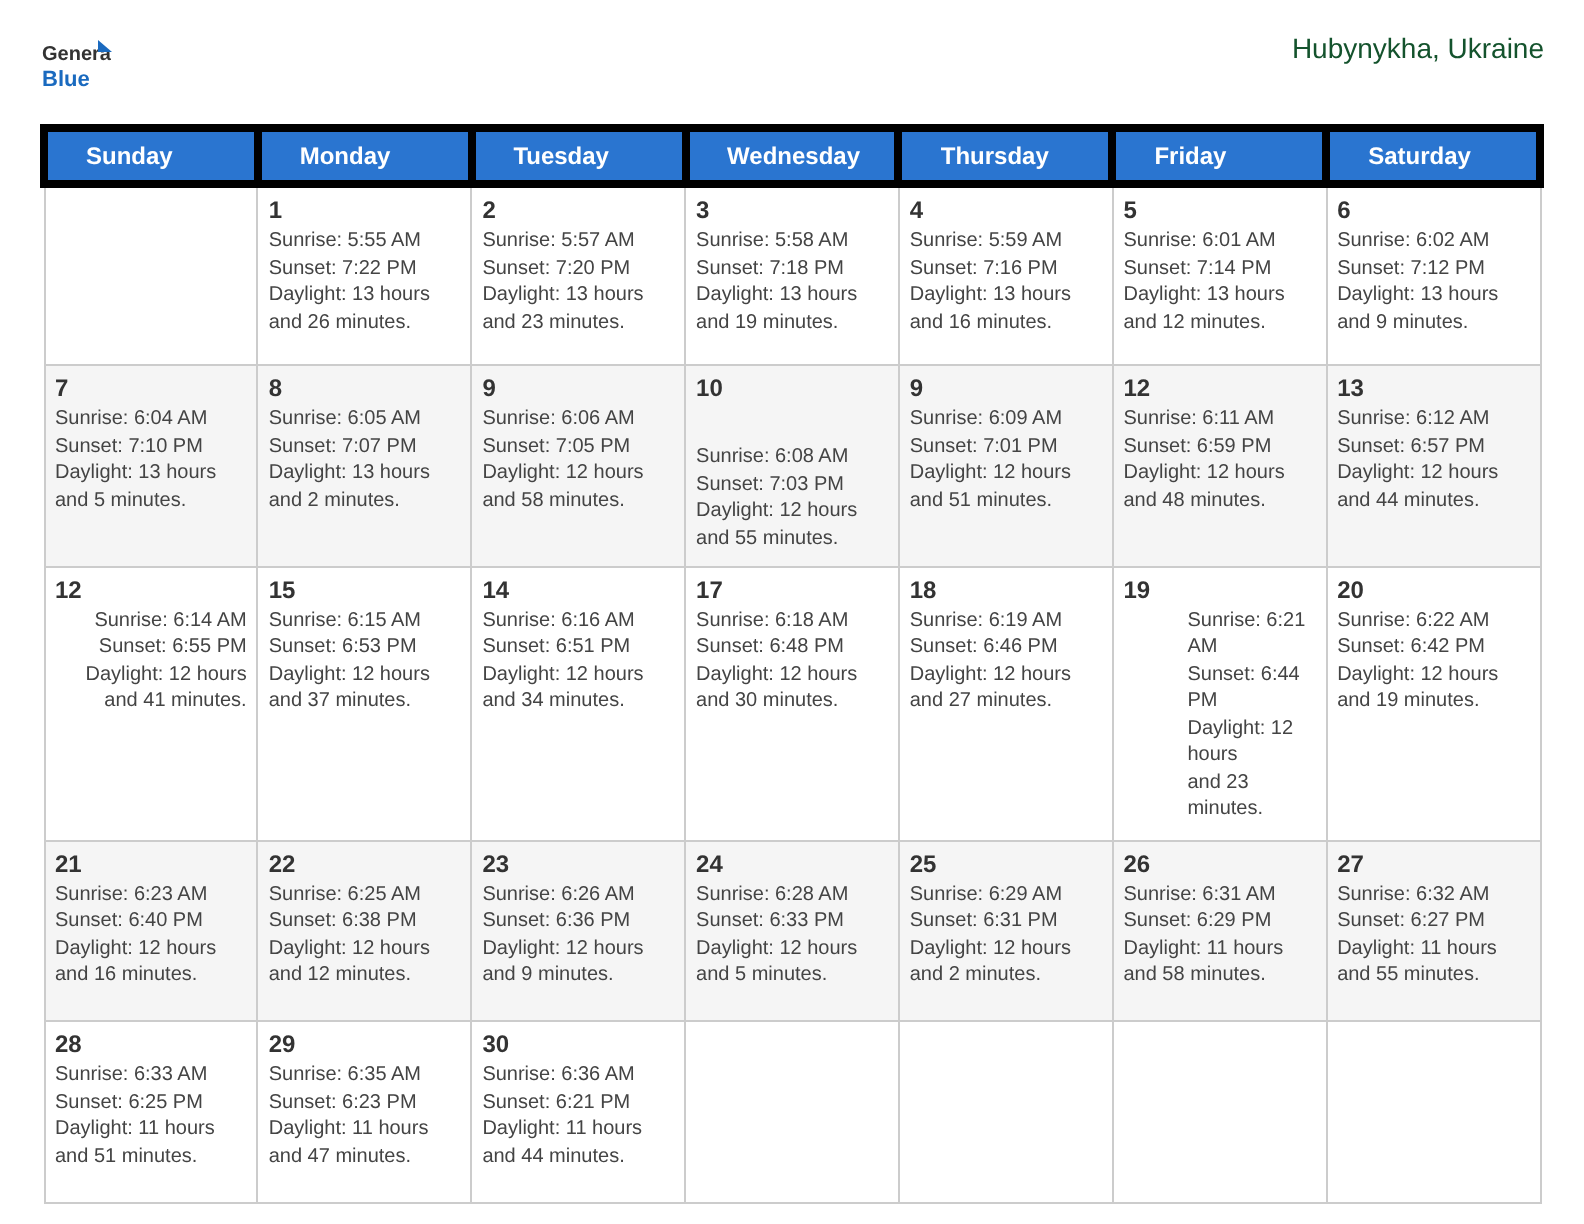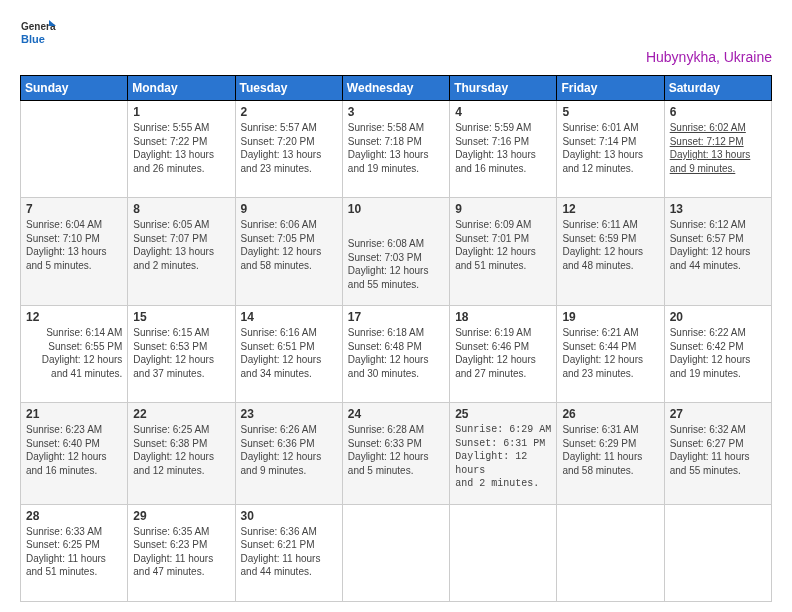--- a/index.html
+++ b/index.html
@@ -32,38 +32,37 @@
       text-align: right;
     }
     .month-title {
       font-size: 32px;
       font-weight: bold;
       color: #333;
       line-height: 1.1;
     }
     .location {
       font-size: 14px;
-      color: #a21caf;
-      margin-top: 33px;
+      color: #14532d;
     }
     .calendar {
       flex: 1;
       border: 1px solid #ccc;
       border-collapse: collapse;
       width: 100%;
       table-layout: fixed;
     }
     .calendar th {
       background: #2a75d0;
       color: #fff;
       font-size: 12px;
       font-weight: bold;
-      padding: 5px 4px;
+      padding: 5px 19px;
       text-align: left;
-      border: 1px solid #000000;
+      border: 4px solid #000000;
     }
     .calendar td {
       border: 1px solid #ccc;
       vertical-align: top;
       padding: 4px 5px;
       font-size: 9.5px;
       color: #333;
       height: 88px;
     }
     .day-number {
@@ -150,21 +149,21 @@
           </td>
           <td>
             <span class="day-number">5</span>
             <div class="cell-text" style="white-space: pre-line;">Sunrise: 6:01 AM
 Sunset: 7:14 PM
 Daylight: 13 hours
 and 12 minutes.</div>
           </td>
           <td>
             <span class="day-number">6</span>
-            <div class="cell-text" style="white-space: pre-line; text-decoration: underline;">Sunrise: 6:02 AM
+            <div class="cell-text" style="white-space: pre-line;">Sunrise: 6:02 AM
 Sunset: 7:12 PM
 Daylight: 13 hours
 and 9 minutes.</div>
           </td>
         </tr>
         <tr class="row-shaded">
           <td>
             <span class="day-number">7</span>
             <div class="cell-text" style="white-space: pre-line;">Sunrise: 6:04 AM
 Sunset: 7:10 PM
@@ -245,21 +244,21 @@
           </td>
           <td>
             <span class="day-number">18</span>
             <div class="cell-text" style="white-space: pre-line;">Sunrise: 6:19 AM
 Sunset: 6:46 PM
 Daylight: 12 hours
 and 27 minutes.</div>
           </td>
           <td>
             <span class="day-number">19</span>
-            <div class="cell-text" style="white-space: pre-line;">Sunrise: 6:21 AM
+            <div class="cell-text" style="white-space: pre-line; margin-left: 32px;">Sunrise: 6:21 AM
 Sunset: 6:44 PM
 Daylight: 12 hours
 and 23 minutes.</div>
           </td>
           <td>
             <span class="day-number">20</span>
             <div class="cell-text" style="white-space: pre-line;">Sunrise: 6:22 AM
 Sunset: 6:42 PM
 Daylight: 12 hours
 and 19 minutes.</div>
@@ -289,21 +288,21 @@
           </td>
           <td>
             <span class="day-number">24</span>
             <div class="cell-text" style="white-space: pre-line;">Sunrise: 6:28 AM
 Sunset: 6:33 PM
 Daylight: 12 hours
 and 5 minutes.</div>
           </td>
           <td>
             <span class="day-number">25</span>
-            <div class="cell-text" style="white-space: pre-line; font-family: Liberation Mono, monospace;">Sunrise: 6:29 AM
+            <div class="cell-text" style="white-space: pre-line;">Sunrise: 6:29 AM
 Sunset: 6:31 PM
 Daylight: 12 hours
 and 2 minutes.</div>
           </td>
           <td>
             <span class="day-number">26</span>
             <div class="cell-text" style="white-space: pre-line;">Sunrise: 6:31 AM
 Sunset: 6:29 PM
 Daylight: 11 hours
 and 58 minutes.</div>

